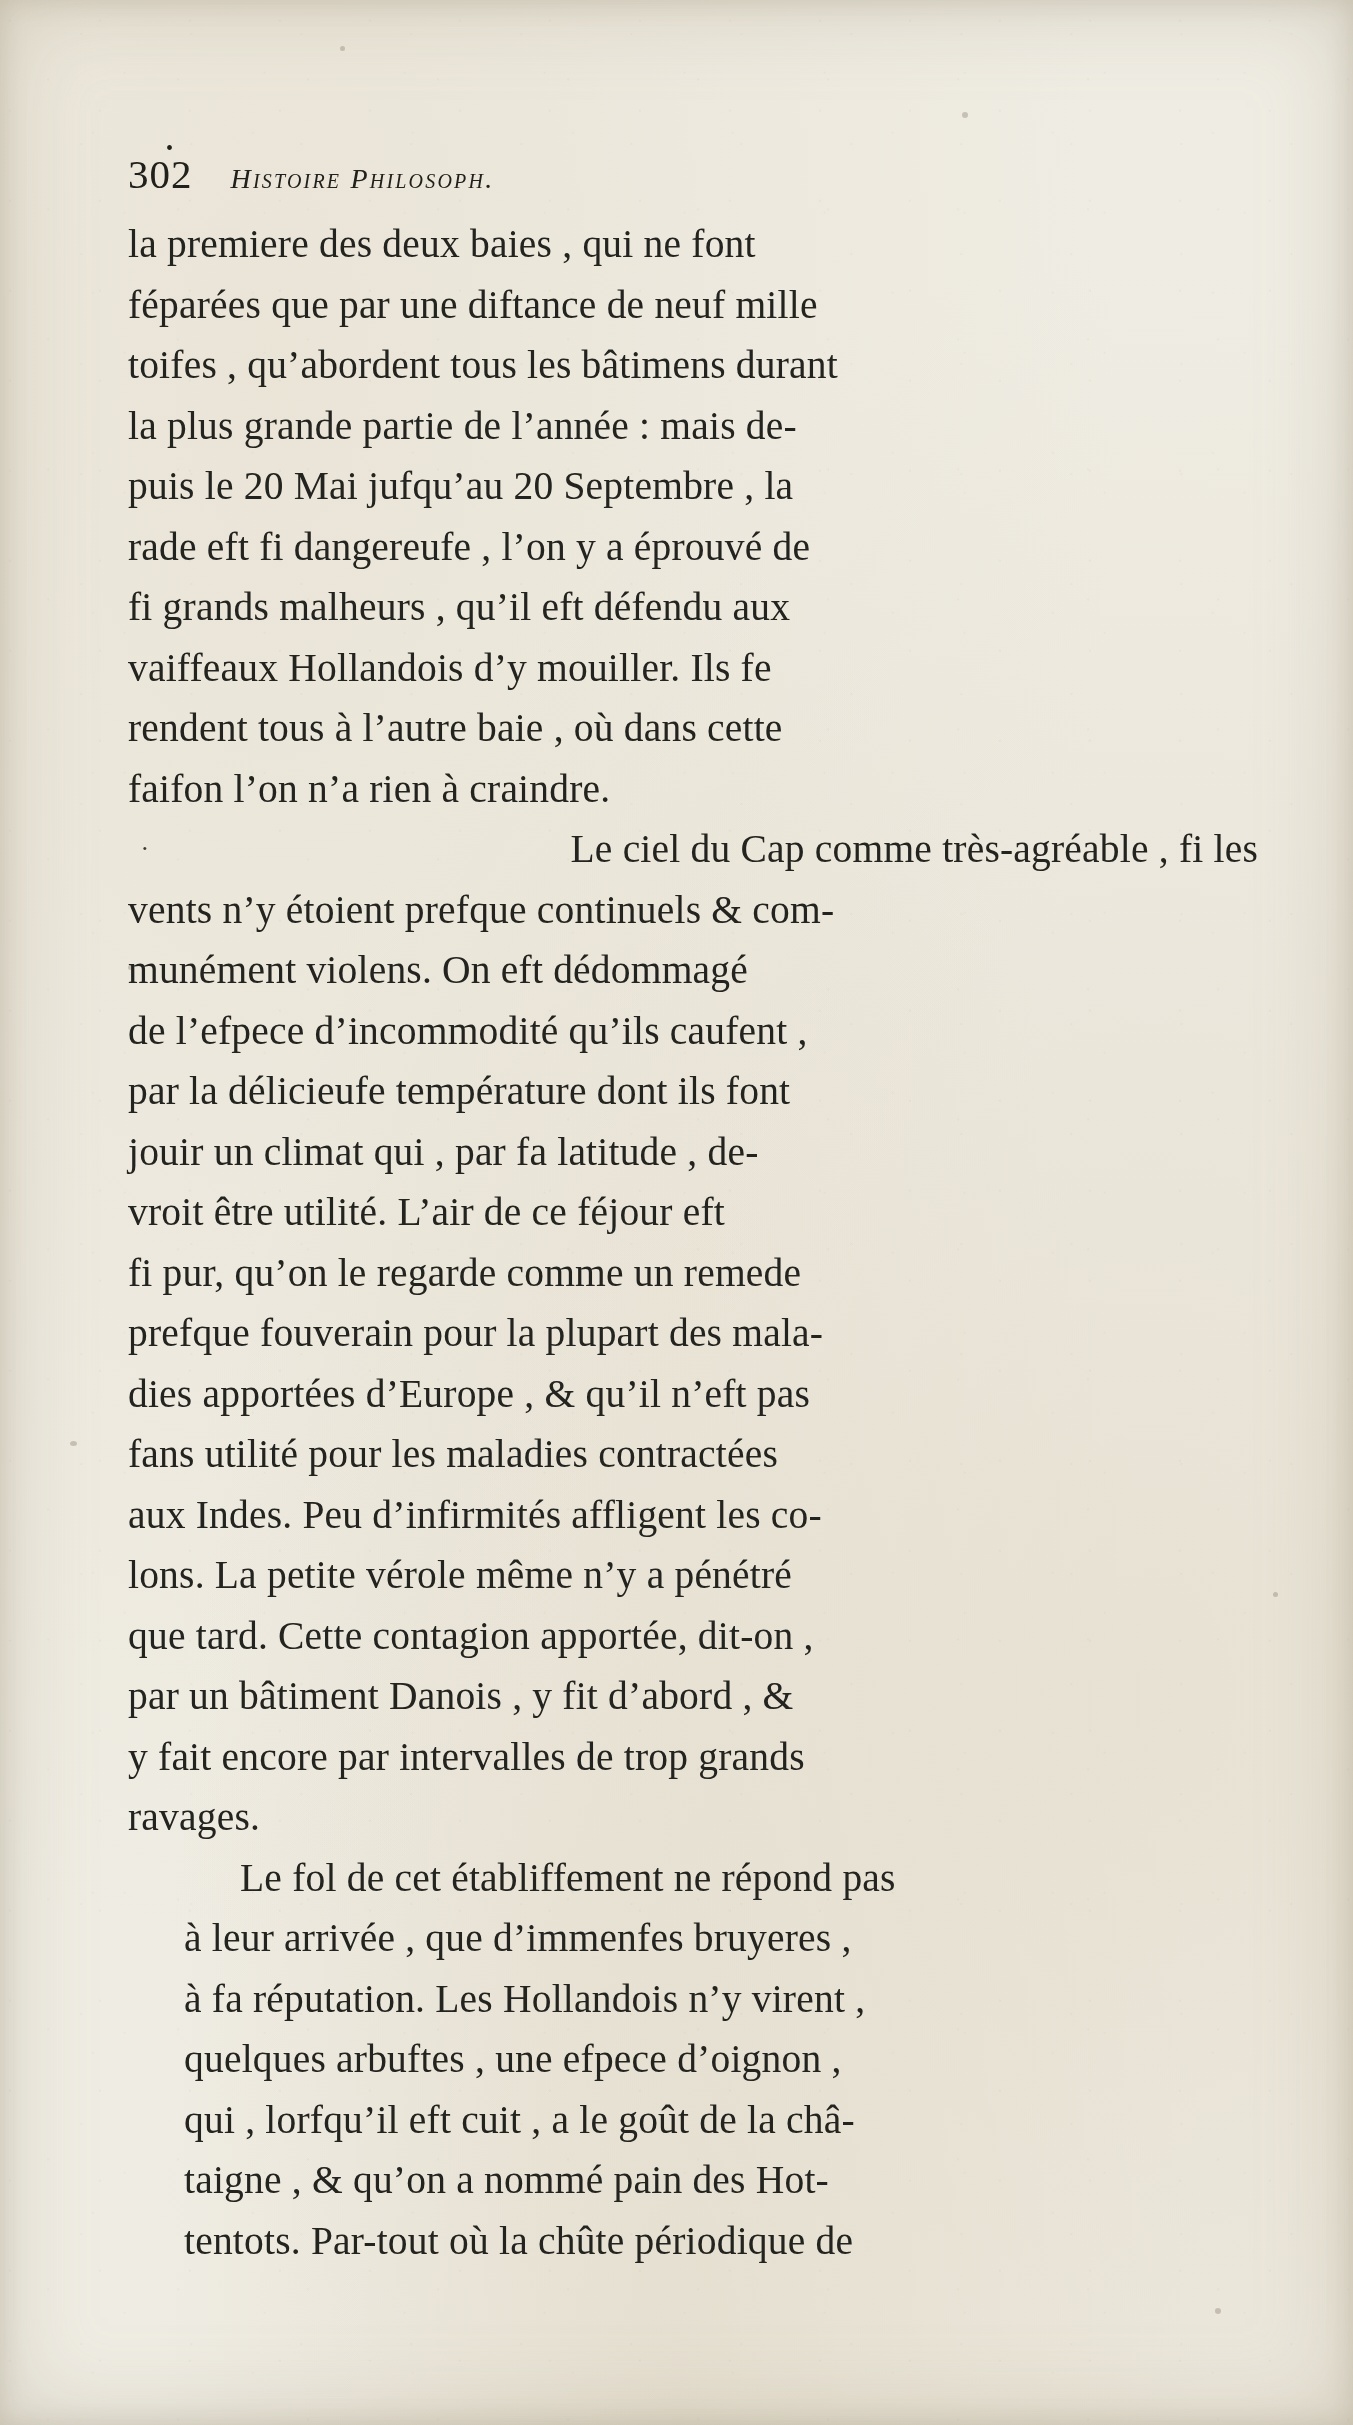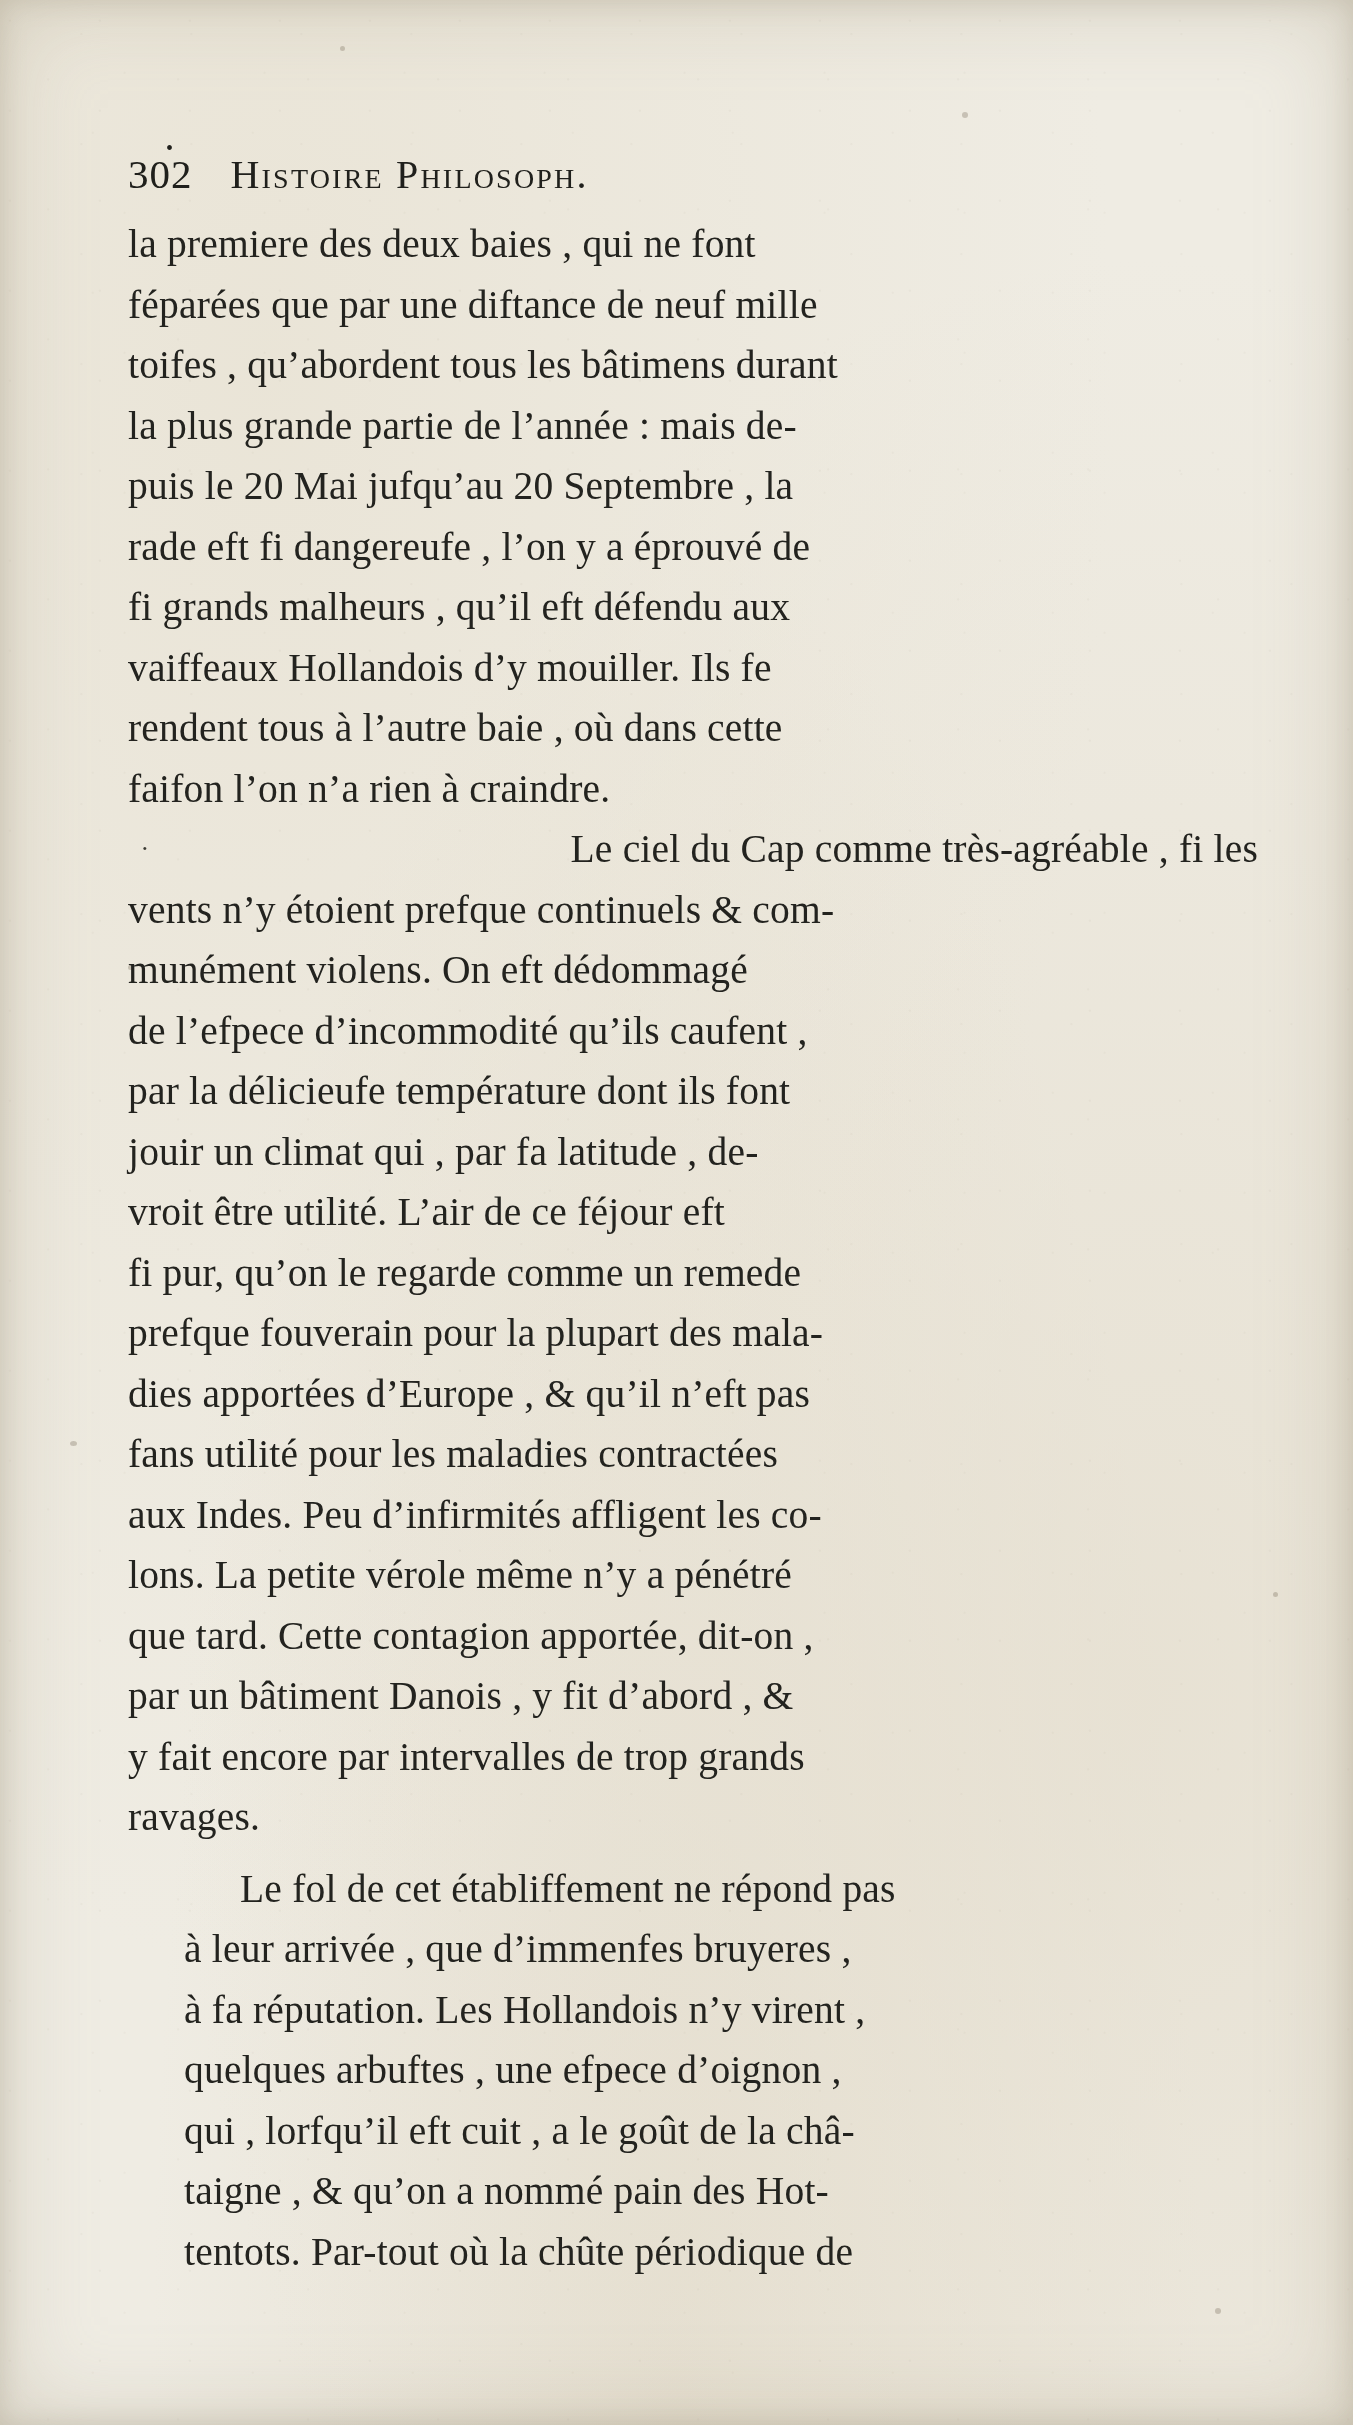--- a/index.html
+++ b/index.html
@@ -56,38 +56,38 @@
     position: relative;
   }
   .folio .folio-dot {
     position: absolute;
     left: 38px;
     top: -12px;
     font-size: 20px;
     line-height: 1;
   }
   .running-title {
-    font-size: 40px;
+    font-size: 28px;
     letter-spacing: 2.2px;
     font-variant: small-caps;
     text-transform: none;
+    font-style: italic;
   }
   .body-copy {
     font-size: 39.5px;
     line-height: 60.5px;
     color: #23231f;
     text-align: justify;
     letter-spacing: 0.2px;
   }
   .body-copy p {
     margin: 0;
   }
   .body-copy p.indent {
     text-indent: 56px;
-    margin-top: 11px;
   }
   .ln {
     display: block;
     white-space: nowrap;
   }
   .ln.justified {
     display: flex;
     justify-content: space-between;
   }
   .ln.justified > span { white-space: pre; }

